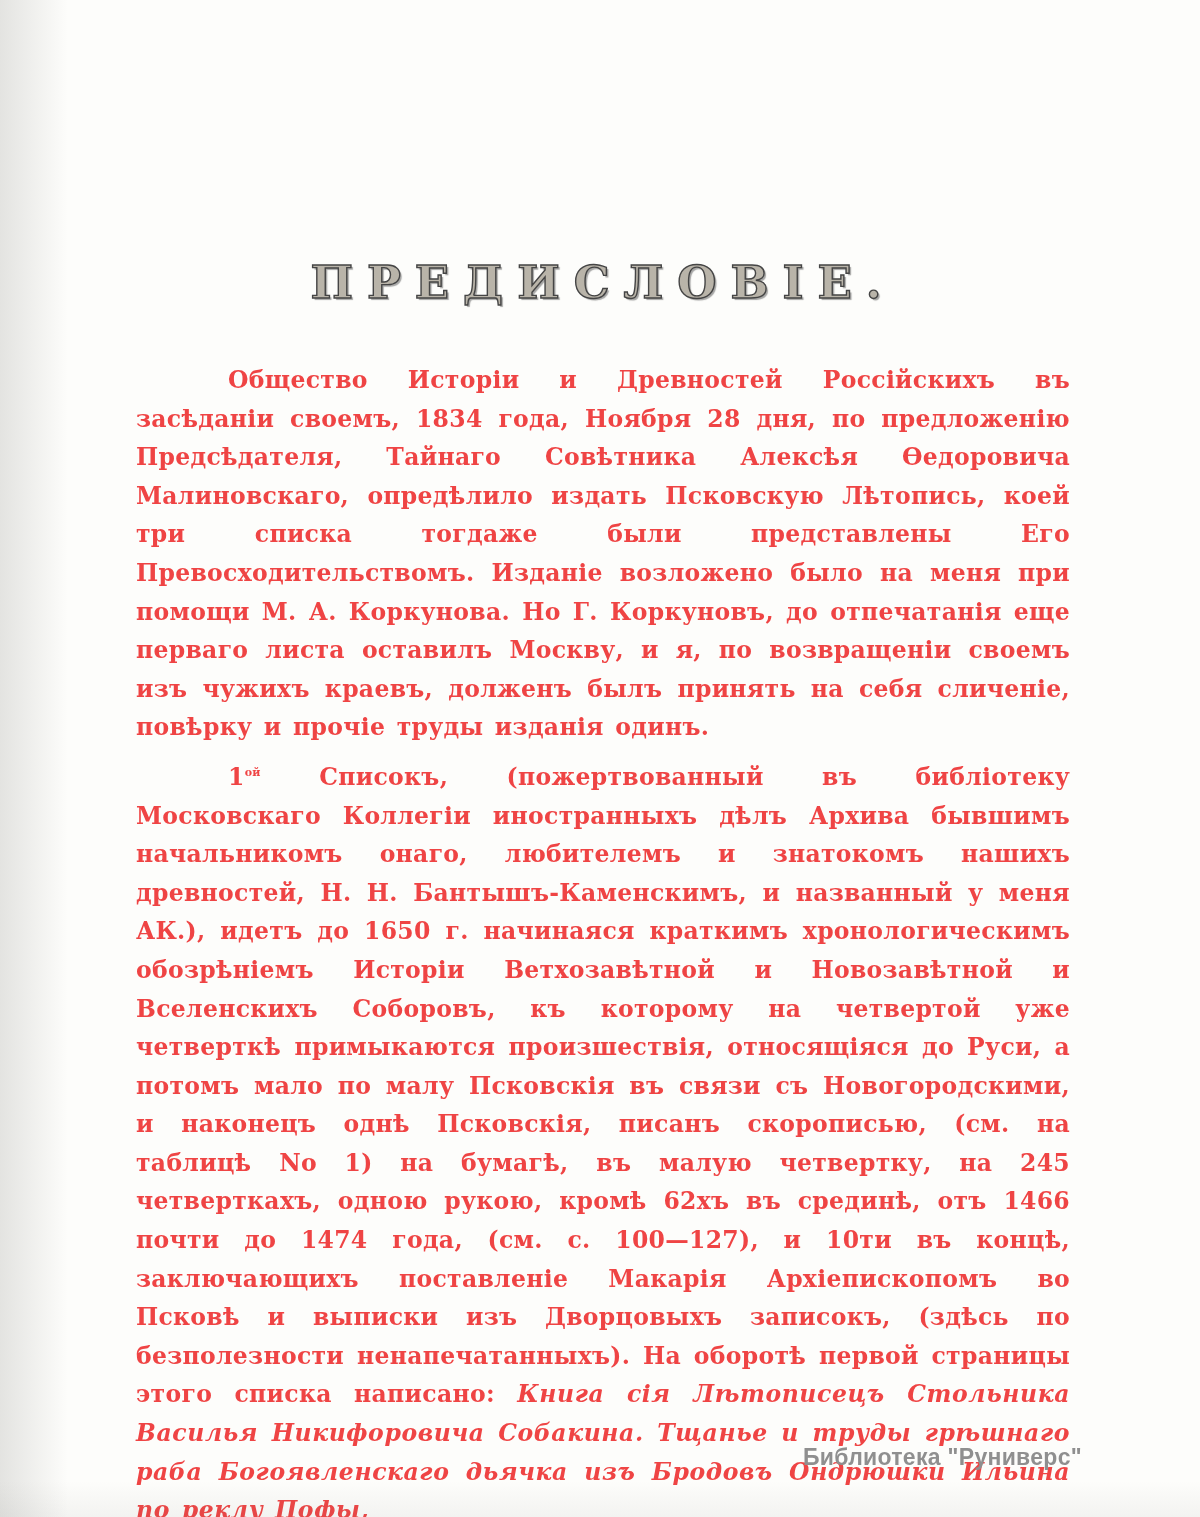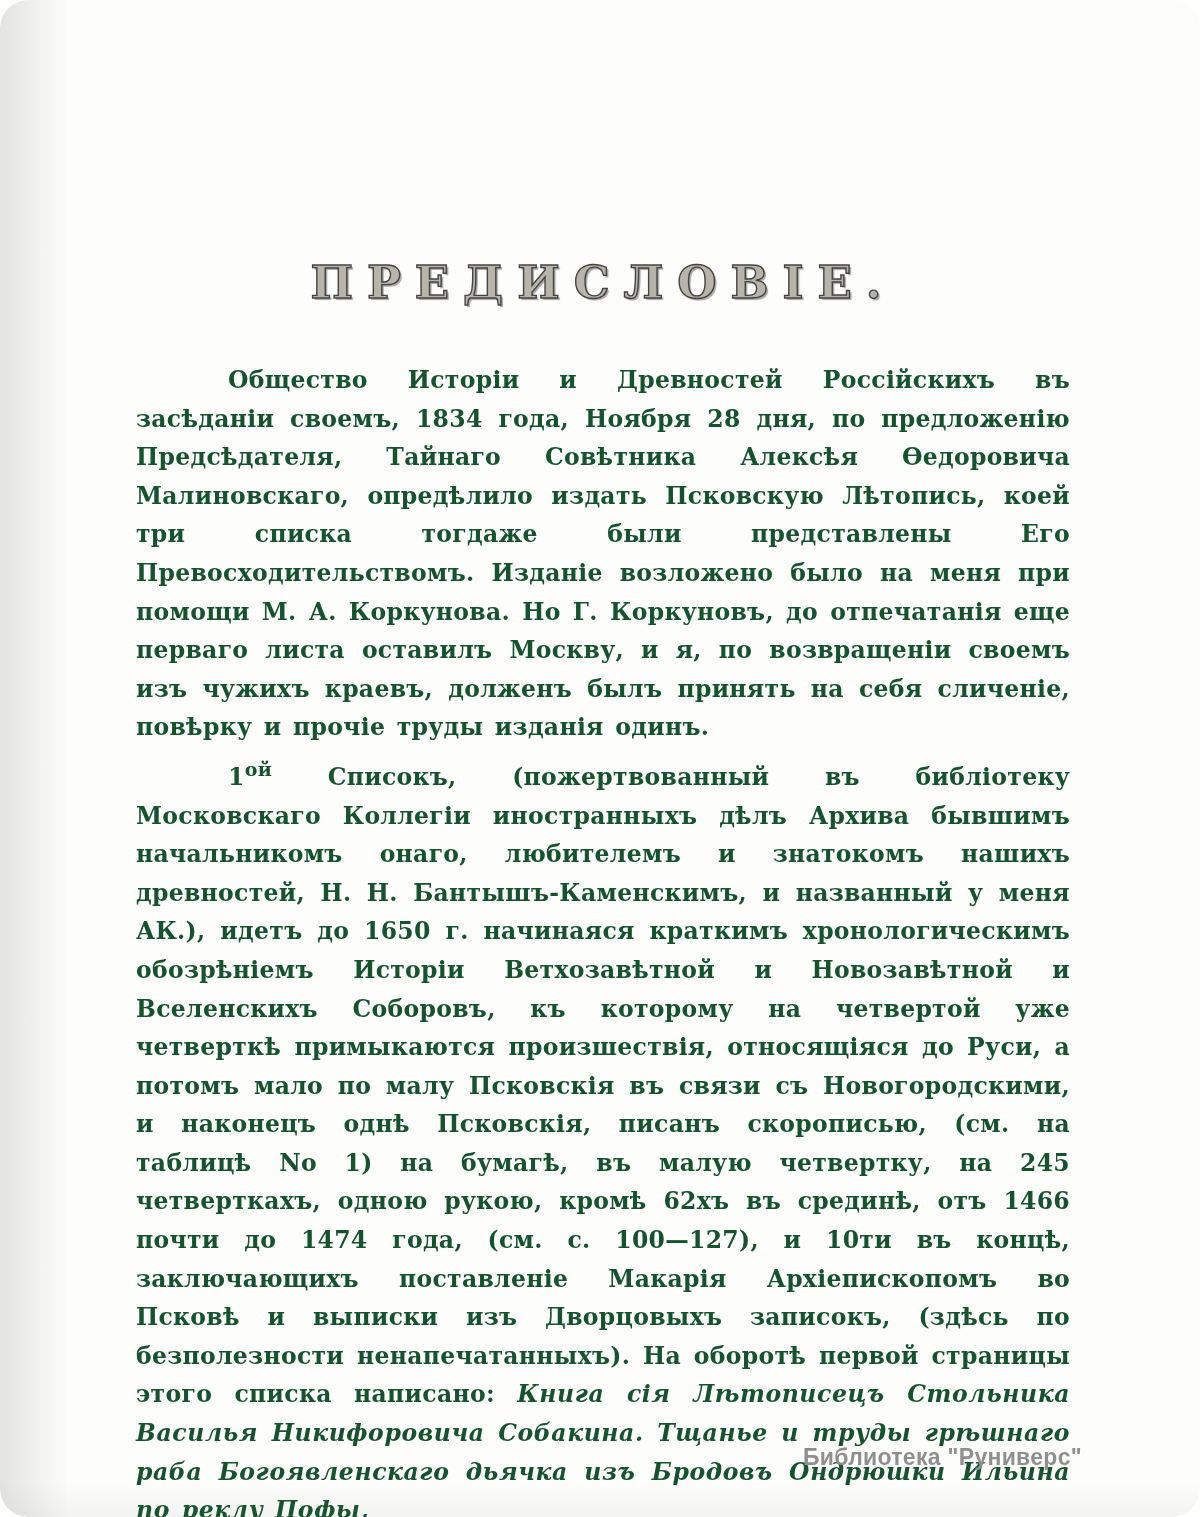--- a/index.html
+++ b/index.html
@@ -1,15 +1,15 @@
 <!DOCTYPE html>
 <html><head>
 <meta charset="utf-8">
 <style>
-  * { box-sizing: border-box; border-radius: 28px; }
+  * { box-sizing: border-box; }
   html, body { margin: 0; padding: 0; }
   body {
     width: 1200px;
     height: 1517px;
     background: #ffffff;
     font-family: "DejaVu Serif", serif;
   }
   .page {
     position: relative;
     width: 1200px;
@@ -46,29 +46,29 @@
     text-align: center;
     margin: 0 0 52px 0;
     color: #b9b4a9;
     -webkit-text-stroke: 1.4px #454545;
     text-shadow: 2px 2px 1px rgba(60,60,60,0.45);
   }
   .para {
     font-size: 23.5px;
     font-weight: 700;
     line-height: 38.6px;
-    color: #14532d;
+    color: #ef4444;
     text-align: justify;
     text-indent: 92px;
     margin: 0 0 11px 0;
     word-spacing: 3px;
     letter-spacing: 0.3px;
   }
   .para sup {
-    font-size: 19px;
+    font-size: 11px;
     line-height: 0;
   }
   .italic {
     font-style: italic;
     letter-spacing: 0.6px;
   }
   .watermark {
     position: absolute;
     right: 118px;
     bottom: 46px;

